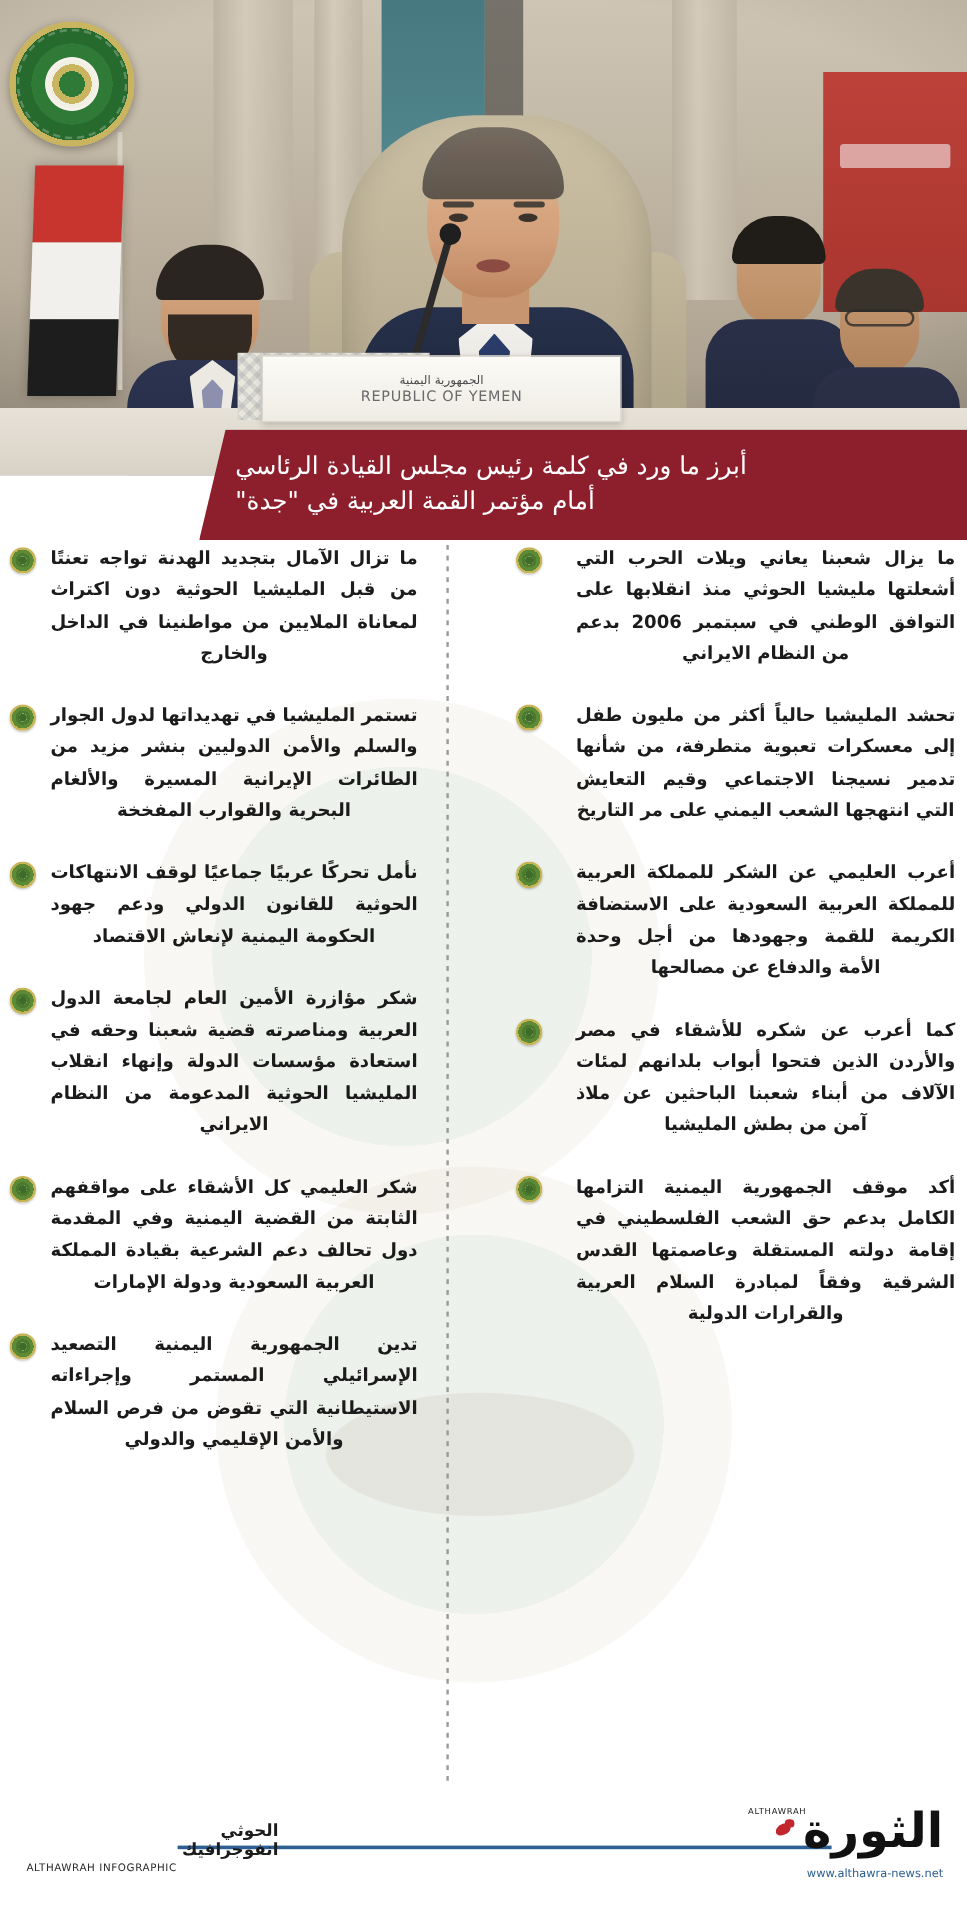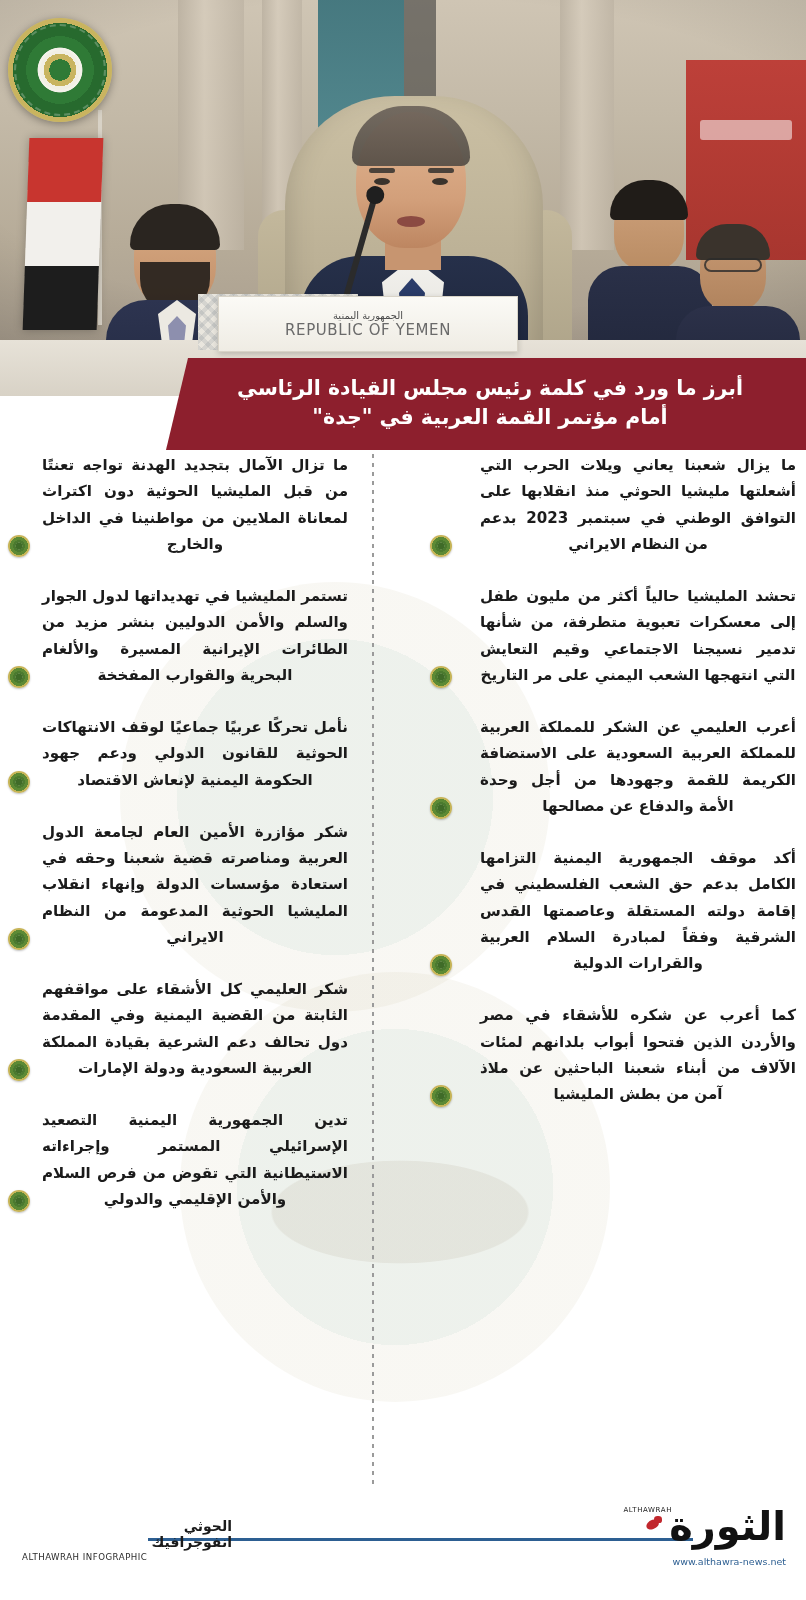--- a/index.html
+++ b/index.html
@@ -145,21 +145,21 @@
     background:linear-gradient(180deg,#e7e2d8,#d8d2c6);
   }
   .nameplate{
     position:absolute;left:218px;top:296px;width:300px;height:56px;
     background:linear-gradient(180deg,#fbfaf6,#efece4);
     border:1px solid #d9d4c8;
     display:flex;flex-direction:column;align-items:center;justify-content:center;
     box-shadow:0 2px 6px rgba(0,0,0,.18);
   }
   .nameplate .ar{font-size:10px;color:#4b4b4b;font-family:"DejaVu Sans",sans-serif;}
-  .nameplate .en{font-size:15px;color:#6a6a6a;letter-spacing:.6px;}
+  .nameplate .en{font-size:12px;color:#6a6a6a;letter-spacing:.6px;}
   .plate-pattern{
     position:absolute;left:198px;top:294px;width:160px;height:56px;
     background:
       repeating-linear-gradient(45deg, rgba(120,130,140,.18) 0 4px, rgba(255,255,255,0) 4px 9px),
       repeating-linear-gradient(-45deg, rgba(120,130,140,.18) 0 4px, rgba(255,255,255,0) 4px 9px),
       #e9e6de;
   }
 
   
   .al-logo{
@@ -189,23 +189,23 @@
     position:absolute;left:166px;top:358px;width:640px;height:92px;
     background:#8d1f2d;
     clip-path: polygon(22px 0, 100% 0, 100% 100%, 0 100%);
     display:flex;flex-direction:column;justify-content:center;
     padding:4px 22px 6px 30px;
     box-shadow:0 3px 10px rgba(0,0,0,.28);
   }
   .title-banner div{
     color:#ffffff;
     font-size:20.5px;
-    font-weight:bold;
+    font-weight:normal;
     line-height:1.42;
-    text-align:center;
+    text-align:left;
     letter-spacing:0;
     white-space:nowrap;
   }
 
   
   .watermark{
     position:absolute;left:0;top:452px;width:806px;height:1040px;
     overflow:hidden;pointer-events:none;
   }
   .wm1,.wm2{
@@ -232,21 +232,21 @@
   .col{
     position:absolute;top:0;
     display:flex;flex-direction:column;
   }
   .col-right{ right:8px; width:368px; }
   .col-left { left:8px;  width:358px; }
 
   .item{
     position:relative;
     display:flex;
-    align-items:flex-end;
+    align-items:flex-start;
     margin-bottom:26px;
   }
   .item-text{
     flex:1;
     font-size:15.1px;
     line-height:1.74;
     color:#1b1b1b;
     text-align:justify;
     text-align-last:center;
     font-weight:600;
@@ -403,37 +403,37 @@
     <div class="wm1"></div>
     <div class="wm2"></div>
     <div class="wm-txt"></div>
   </div>
 
   <div class="content">
     <div class="divider"></div>
 
     <div class="col col-right" id="col-right">
         <div class="item">
-          <div class="item-text">ما يزال شعبنا يعاني ويلات الحرب التي أشعلتها مليشيا الحوثي منذ انقلابها على التوافق الوطني في سبتمبر 2023 بدعم من النظام الايراني</div>
+          <div class="item-text">ما يزال شعبنا يعاني ويلات الحرب التي أشعلتها مليشيا الحوثي منذ انقلابها على التوافق الوطني في سبتمبر 2006 بدعم من النظام الايراني</div>
           <span class="bullet"></span>
         </div>
         <div class="item">
           <div class="item-text">تحشد المليشيا حالياً أكثر من مليون طفل إلى معسكرات تعبوية متطرفة، من شأنها تدمير نسيجنا الاجتماعي وقيم التعايش التي انتهجها الشعب اليمني على مر التاريخ</div>
           <span class="bullet"></span>
         </div>
         <div class="item">
           <div class="item-text">أعرب العليمي عن الشكر للمملكة العربية للمملكة العربية السعودية على الاستضافة الكريمة للقمة وجهودها من أجل وحدة الأمة والدفاع عن مصالحها</div>
           <span class="bullet"></span>
         </div>
         <div class="item">
+          <div class="item-text">كما أعرب عن شكره للأشقاء في مصر والأردن الذين فتحوا أبواب بلدانهم لمئات الآلاف من أبناء شعبنا الباحثين عن ملاذ آمن من بطش المليشيا</div>
+          <span class="bullet"></span>
+        </div>
+        <div class="item">
           <div class="item-text">أكد موقف الجمهورية اليمنية التزامها الكامل بدعم حق الشعب الفلسطيني في إقامة دولته المستقلة وعاصمتها القدس الشرقية وفقاً لمبادرة السلام العربية والقرارات الدولية</div>
-          <span class="bullet"></span>
-        </div>
-        <div class="item">
-          <div class="item-text">كما أعرب عن شكره للأشقاء في مصر والأردن الذين فتحوا أبواب بلدانهم لمئات الآلاف من أبناء شعبنا الباحثين عن ملاذ آمن من بطش المليشيا</div>
           <span class="bullet"></span>
         </div>
       </div>
     <div class="col col-left" id="col-left">
         <div class="item">
           <div class="item-text">ما تزال الآمال بتجديد الهدنة تواجه تعنتًا من قبل المليشيا الحوثية دون اكتراث لمعاناة الملايين من مواطنينا في الداخل والخارج</div>
           <span class="bullet"></span>
         </div>
         <div class="item">
           <div class="item-text">تستمر المليشيا في تهديداتها لدول الجوار والسلم والأمن الدوليين بنشر مزيد من الطائرات الإيرانية المسيرة والألغام البحرية والقوارب المفخخة</div>

